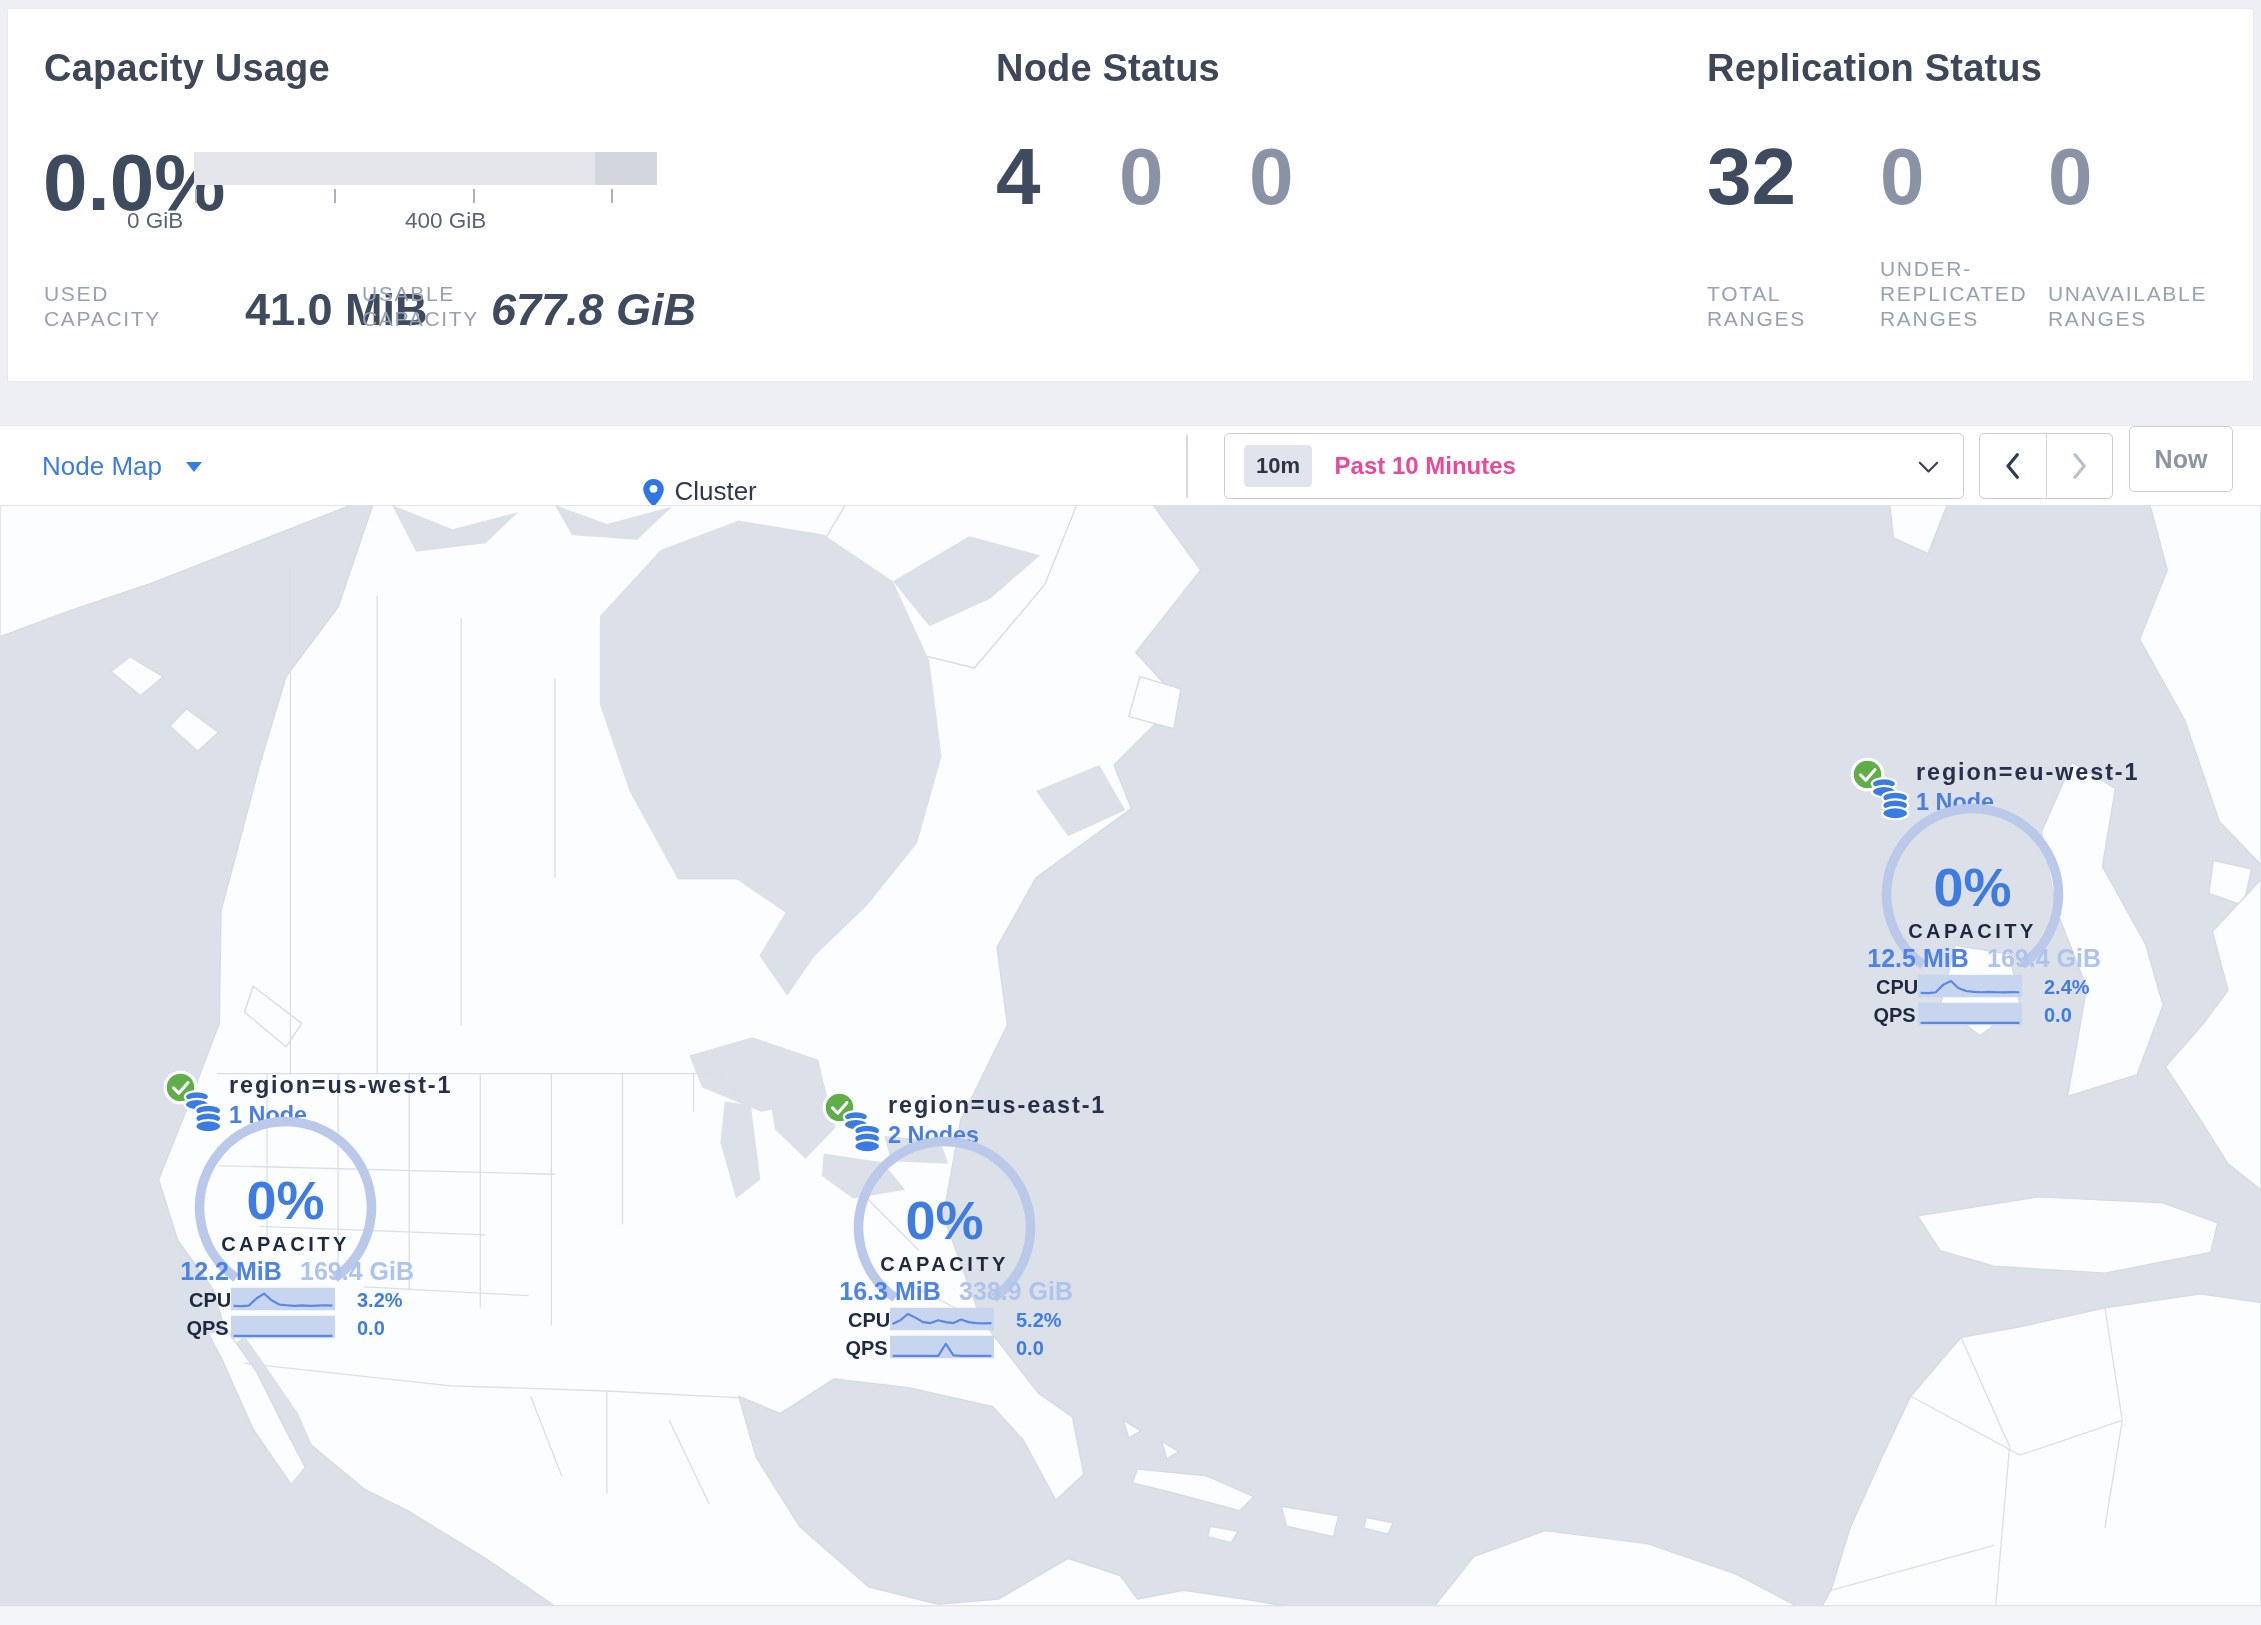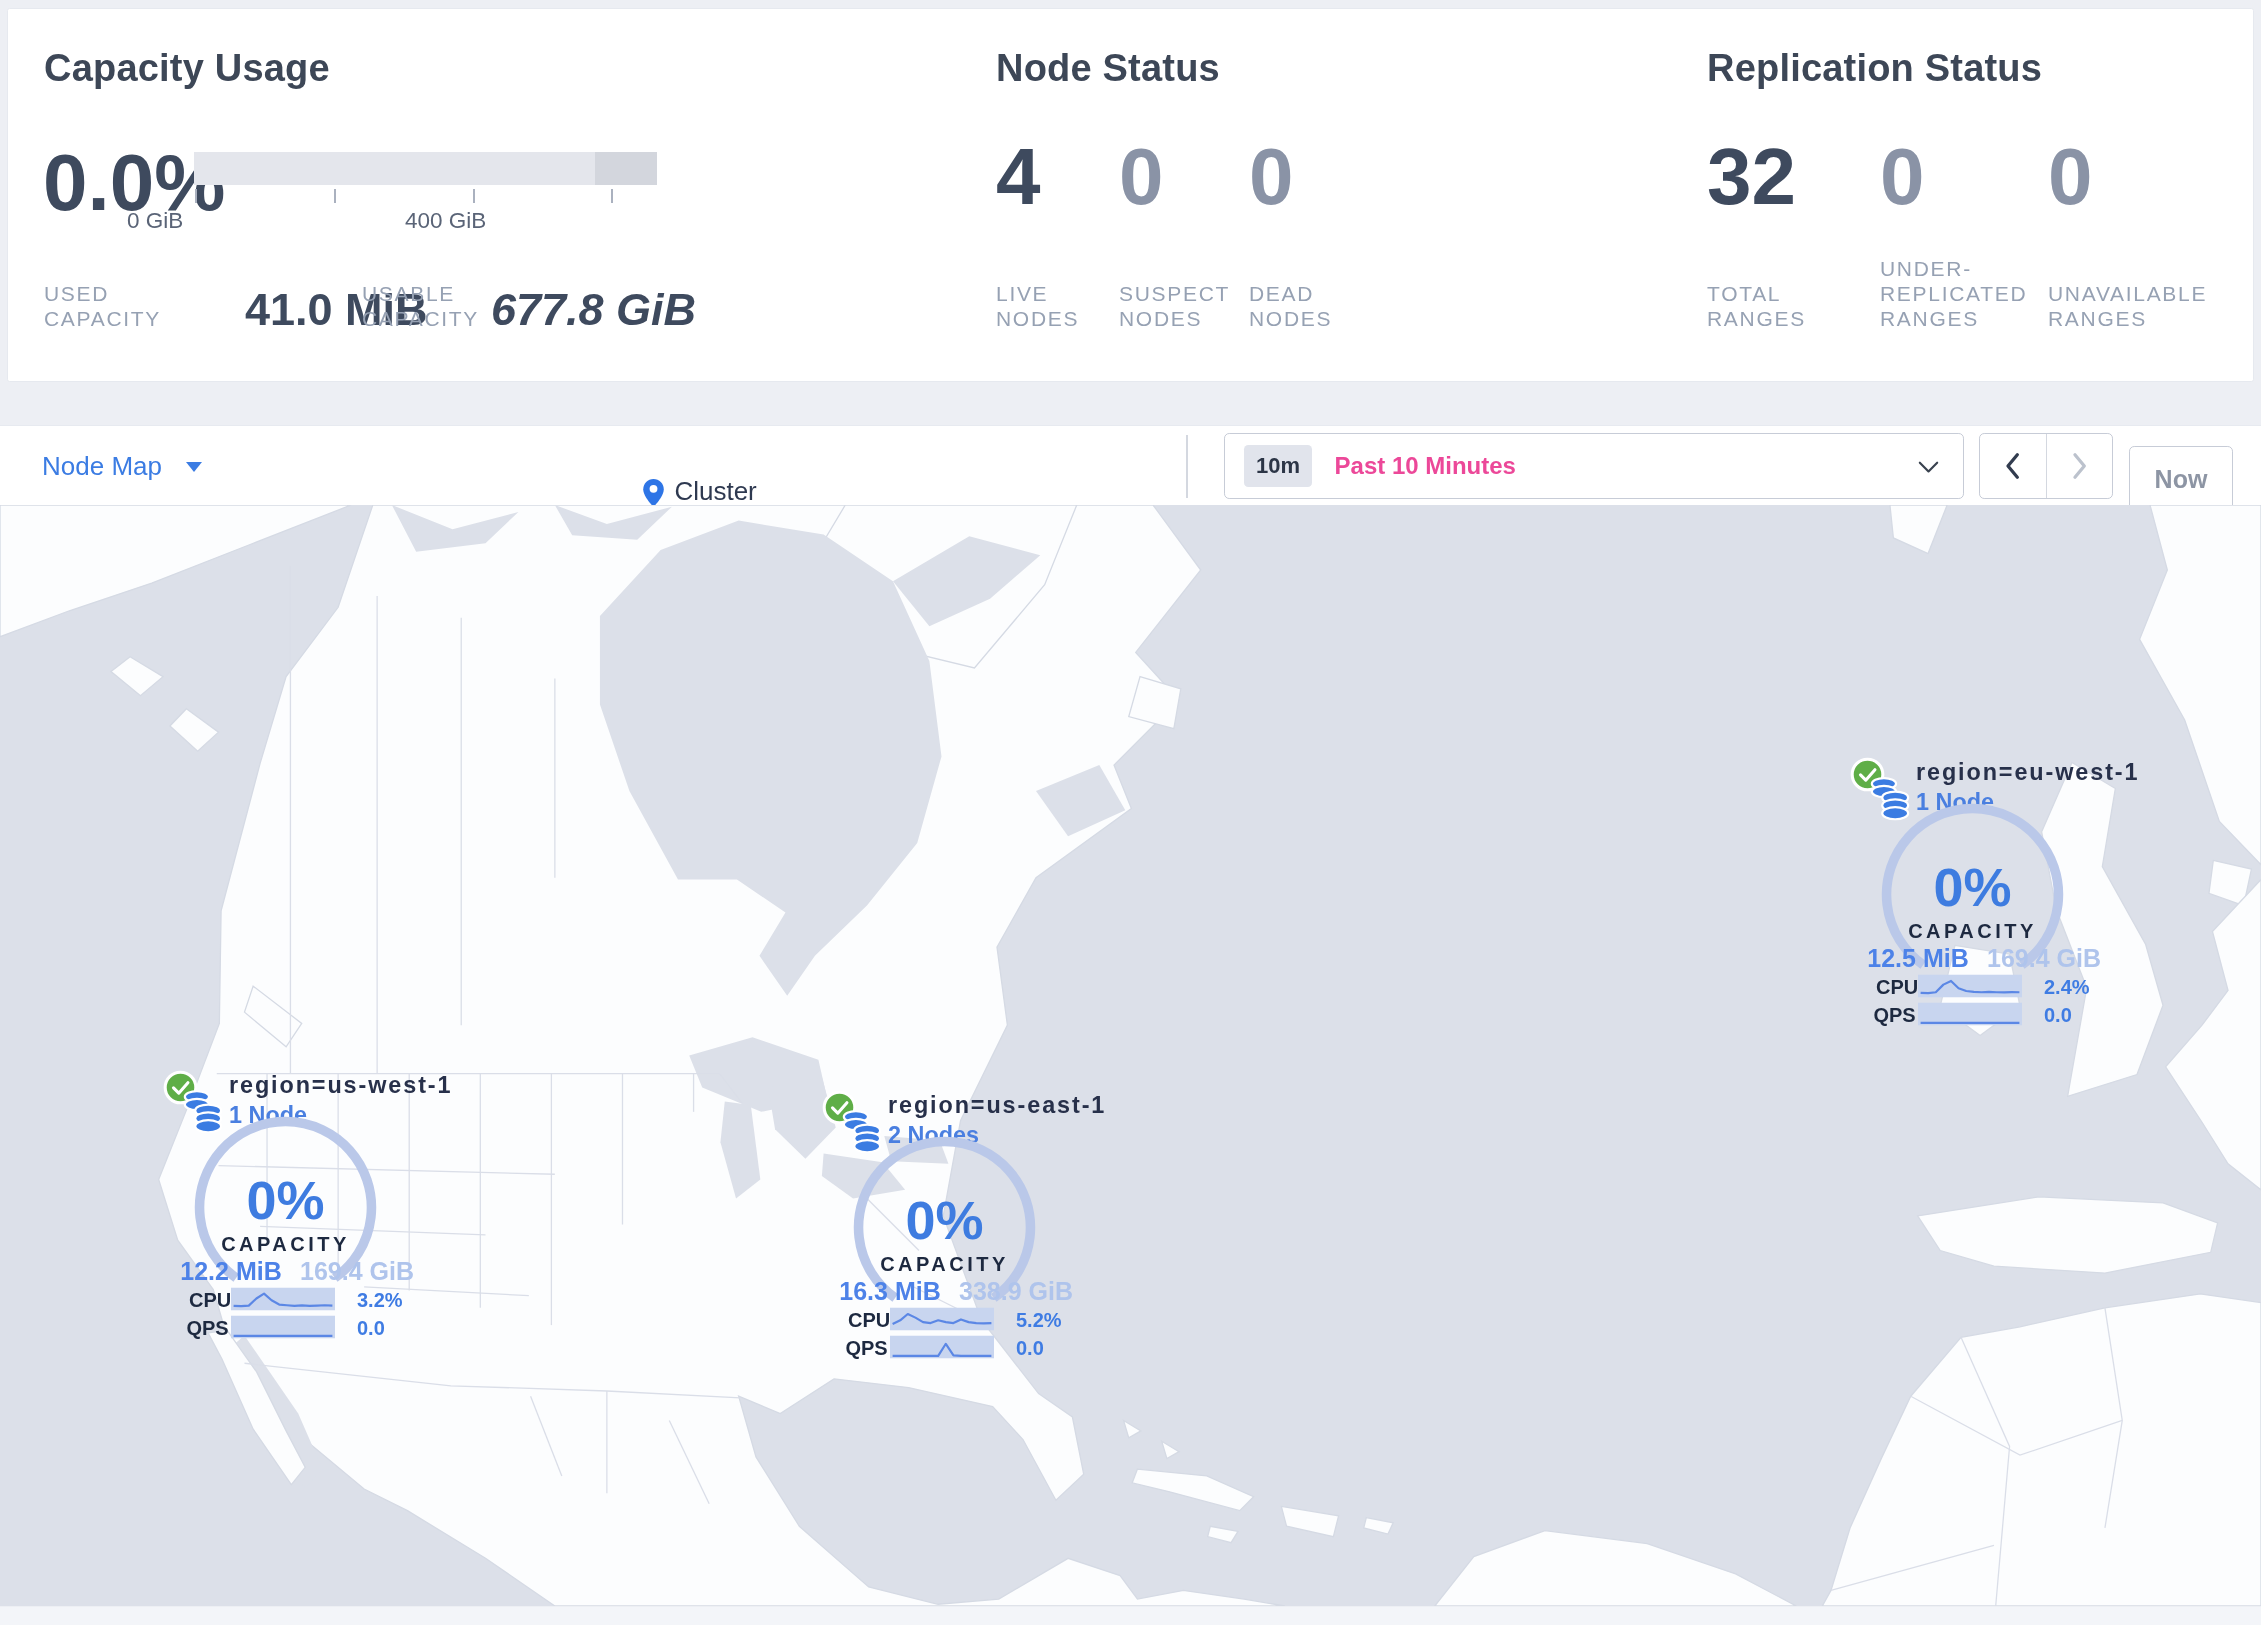--- a/index.html
+++ b/index.html
@@ -47,21 +47,21 @@
   .timebox{position:absolute;left:1224px;top:7px;width:740px;height:66px;border:1.3px solid #c7ccd7;
            border-radius:5.2px;background:#fff;display:flex;align-items:center;cursor:pointer;}
   .timebadge{margin-left:19px;background:#e1e4ec;border-radius:4.3px;padding:7.8px 12px;
              font-size:22px;font-weight:700;color:#2c3546;}
   .timelabel{margin-left:22.5px;font-size:24px;font-weight:700;color:#ec4899;}
   .time-chev{position:absolute;right:24px;top:27px;}
   .pager{position:absolute;left:1979px;top:7px;width:134px;height:66px;border:1.3px solid #c7ccd7;
          border-radius:5.2px;background:#fff;display:flex;}
   .pager-btn{flex:1;display:flex;align-items:center;justify-content:center;cursor:pointer;}
   .pager-btn.prev{border-right:1.3px solid #d4d8e0;}
-  .now-btn{position:absolute;left:2129px;top:20px;width:104px;height:66px;border:1.3px solid #c7ccd7;
+  .now-btn{position:absolute;left:2129px;top:0;width:104px;height:66px;border:1.3px solid #c7ccd7;
            border-radius:5.2px;background:#fff;display:flex;align-items:center;justify-content:center;
            font-size:25px;font-weight:700;color:#8d95a4;cursor:pointer;}
 
   
   .map-wrap{position:absolute;left:0;top:505px;width:2261px;height:1101px;background:#dce0e9;}
   .map-footer{position:absolute;left:0;top:1607px;width:2261px;height:19px;background:#f3f5f9;}
 
   
   .marker{position:absolute;width:260px;height:286px;cursor:pointer;}
   .m-check{position:absolute;left:0;top:0;}
@@ -104,25 +104,20 @@
     <div class="stat-label cap-used-label">USED CAPACITY</div>
     <div class="stat-value-lg cap-used-value">41.0 MiB</div>
     <div class="stat-label cap-usable-label">USABLE CAPACITY</div>
     <div class="stat-value-lg cap-usable-value">677.8 GiB</div>
 
     <div class="sec-title node-title">Node Status</div>
     <div class="stat-numrow node-sec">
       <div class="bignum node-col0">4</div>
       <div class="bignum dim node-col1">0</div>
       <div class="bignum dim node-col2">0</div>
-    </div>
-    <div class="stat-labelrow node-sec">
-      <div class="stat-label node-col0" style="width:123px">LIVE NODES</div>
-      <div class="stat-label node-col1" style="width:130px">SUSPECT NODES</div>
-      <div class="stat-label node-col2" style="width:147px">DEAD NODES</div>
     </div>
 
     <div class="sec-title repl-title">Replication Status</div>
     <div class="stat-numrow repl-sec">
       <div class="bignum repl-col0">32</div>
       <div class="bignum dim repl-col1">0</div>
       <div class="bignum dim repl-col2">0</div>
     </div>
     <div class="stat-labelrow repl-sec">
       <div class="stat-label" style="width:173px">TOTAL RANGES</div>

